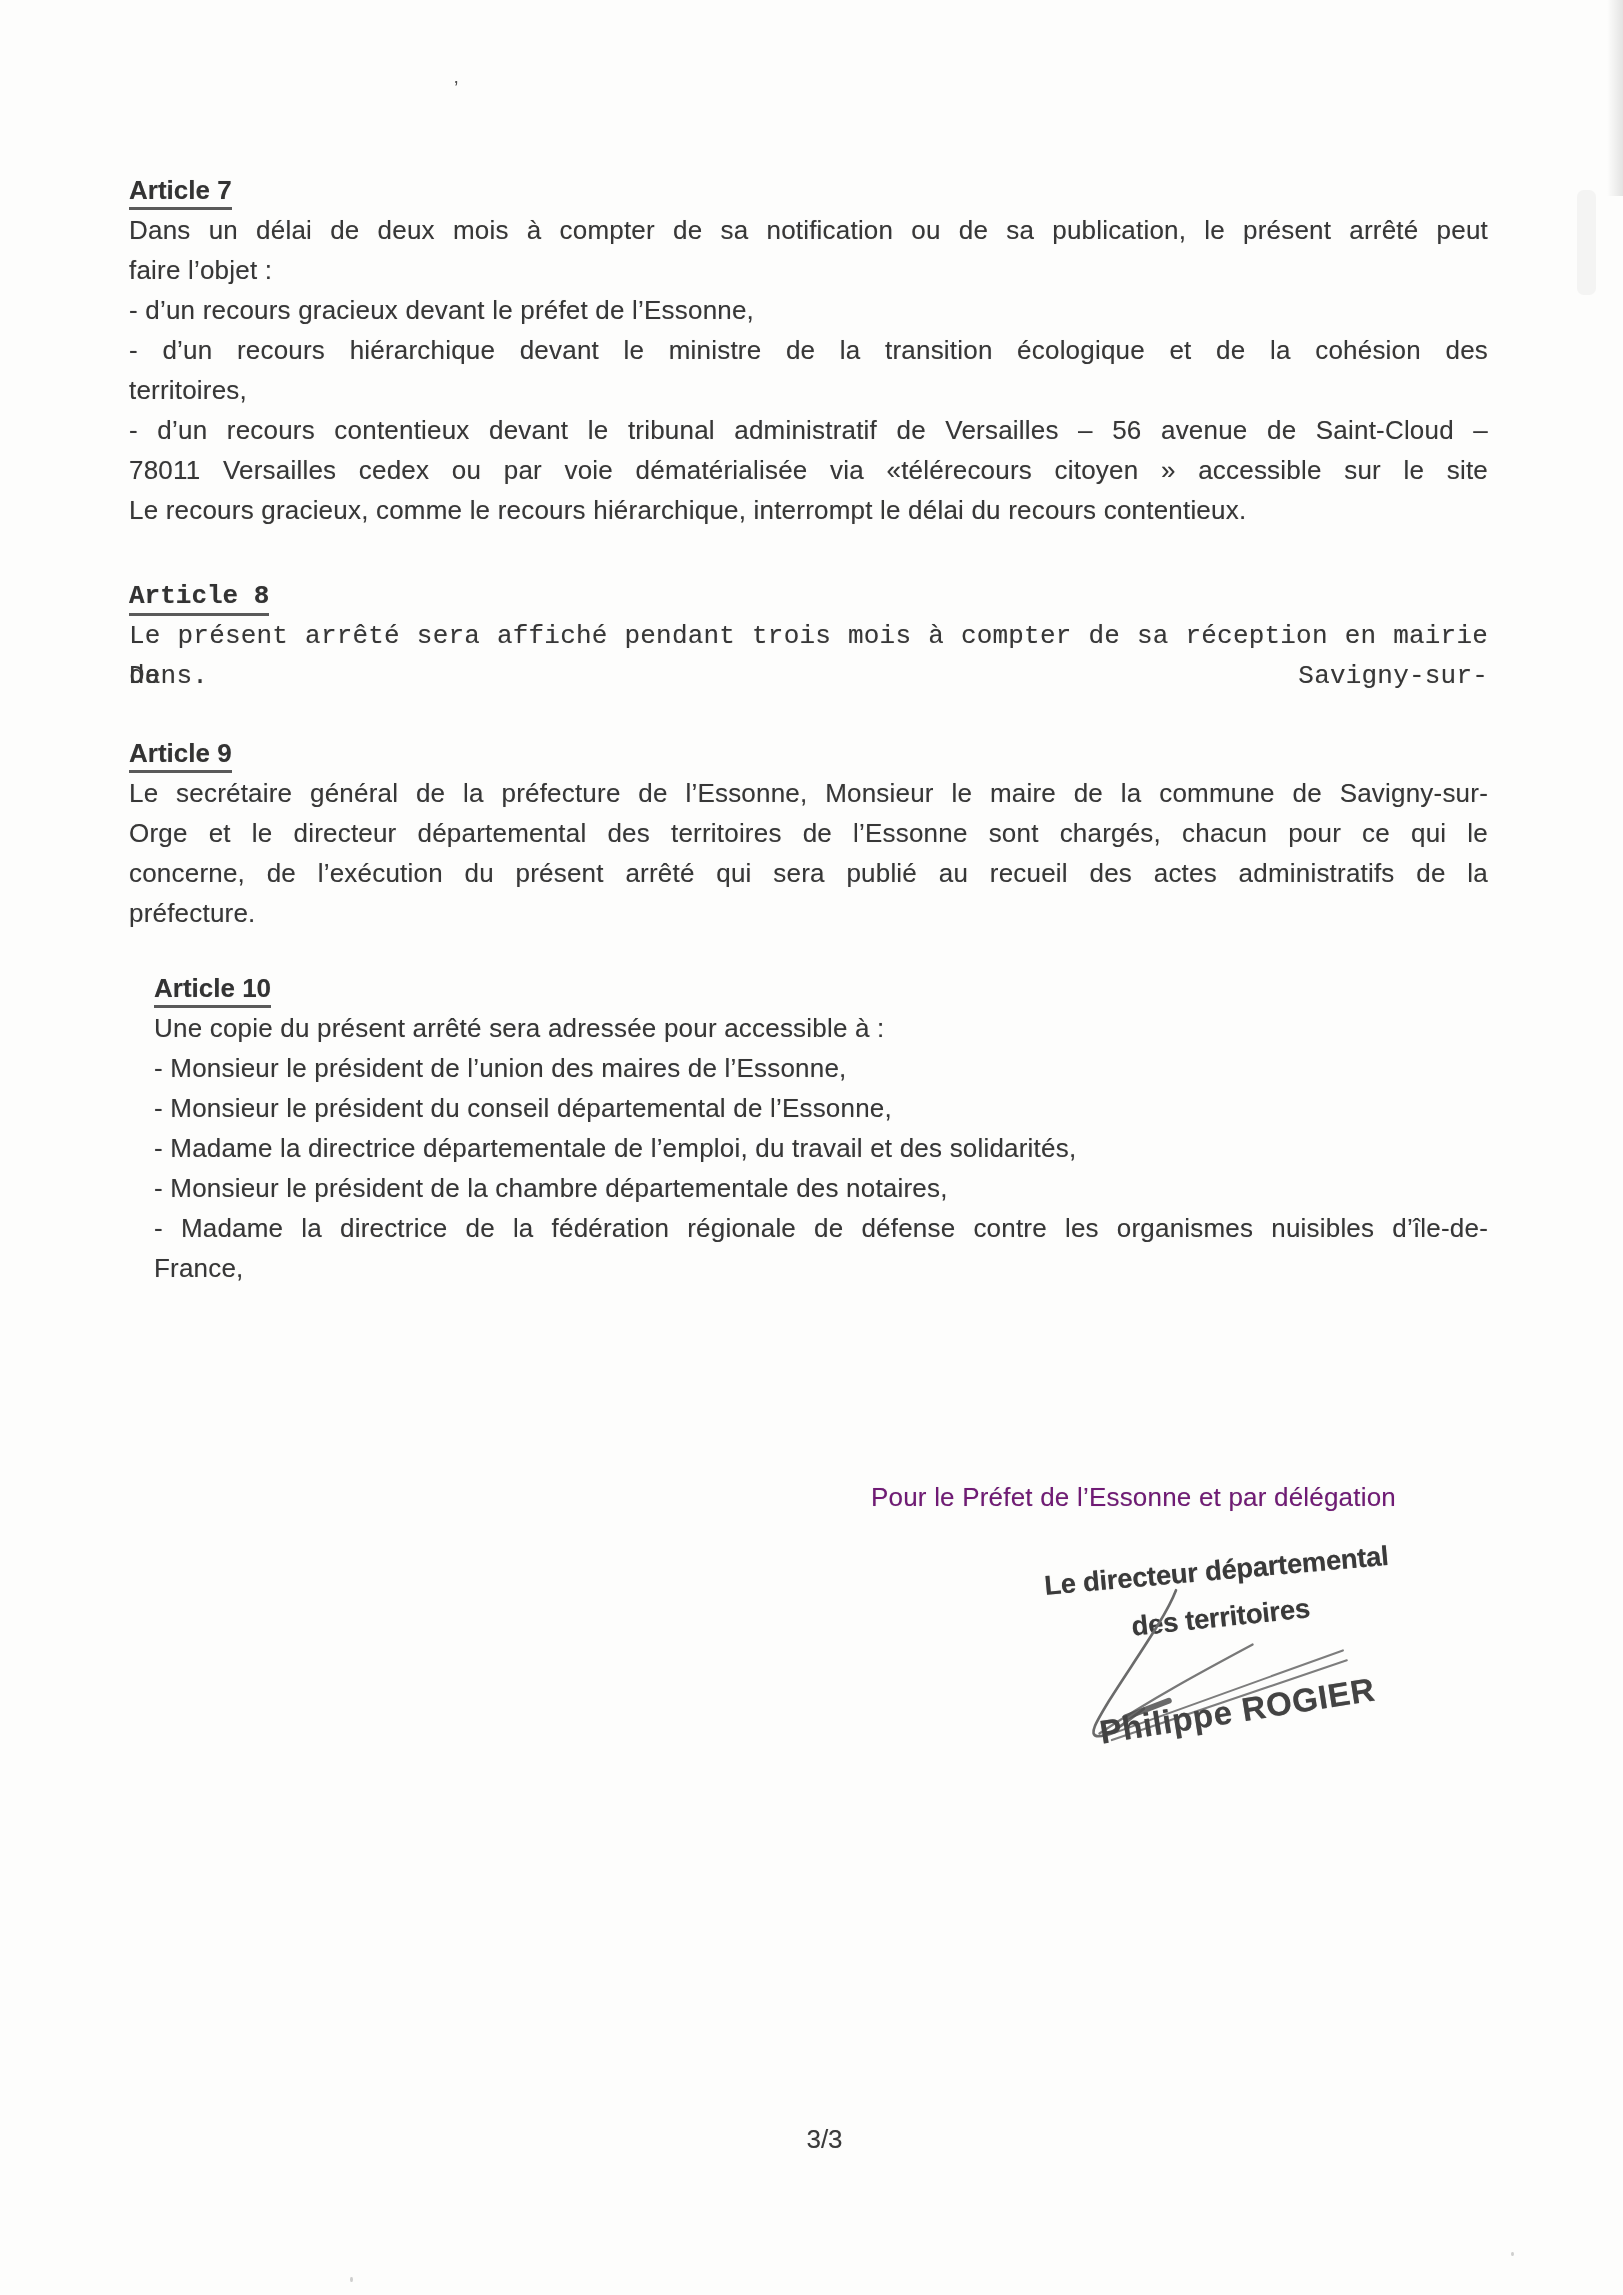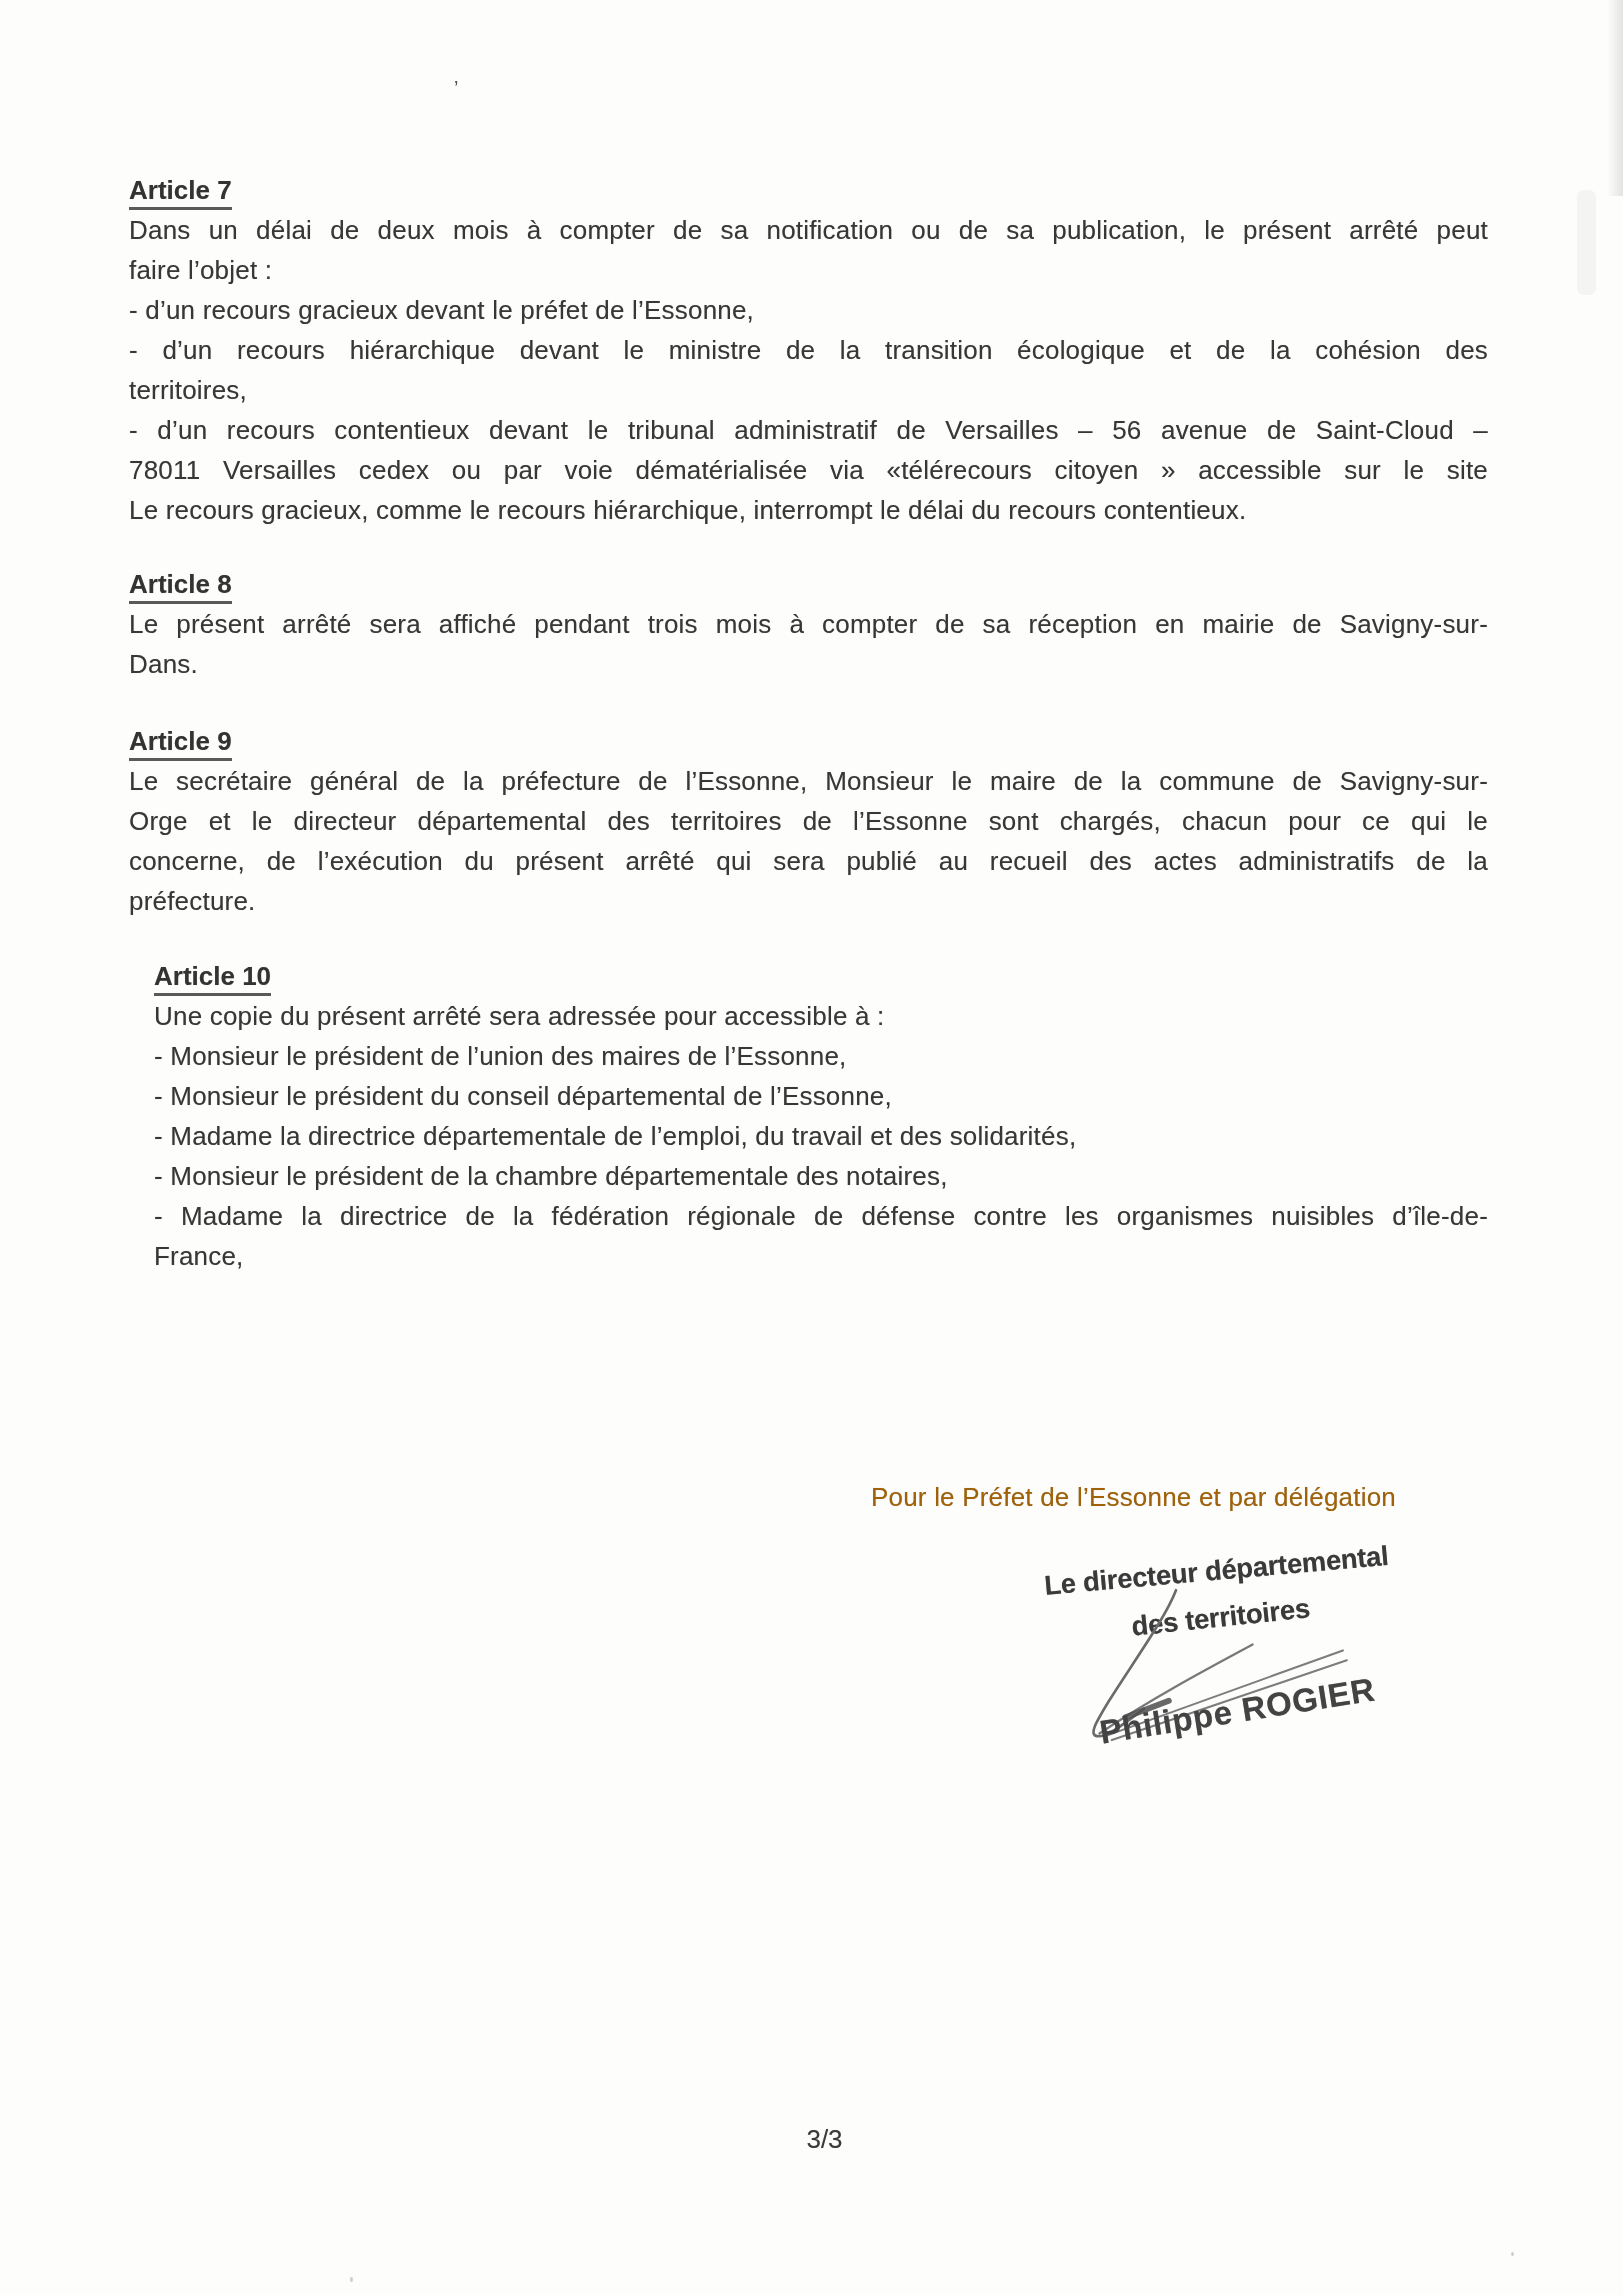--- a/index.html
+++ b/index.html
@@ -8,21 +8,21 @@
     width:1623px;height:2295px;
     background:#fdfdfc;
     font-family:"Liberation Sans", sans-serif;
     color:var(--ink,#373737);
     overflow:hidden;
   }
   .content{
     position:absolute;left:129px;top:170px;width:1359px;
   }
   .section{margin:0;padding:0;}
-  .sec-8{margin-top:34px;}
+  .sec-8{margin-top:46px;font-family:Liberation Mono, monospace;}
   .sec-9{margin-top:37px;}
   .sec-10{margin-top:35px;margin-left:25px;}
   .line{
     height:40px;line-height:40px;
     font-size:26px;
     color:var(--ink,#373737);
     letter-spacing:0.2px;
     text-shadow:0 0 0.7px rgba(55,55,55,0.35);
     white-space:normal;
   }
@@ -44,21 +44,21 @@
   }
   .doclink{
     color:var(--link,#4677b4);
     text-decoration:none;
     border-bottom:2.6px solid var(--link,#4677b4);
     padding-bottom:0.7px;
     cursor:pointer;
   }
   .sig-intro{
     position:absolute;left:871px;top:1477px;
-    font-size:26px;line-height:40px;color:#a16207;
+    font-size:26px;line-height:40px;color:#701a75;
     letter-spacing:0.2px;
     text-shadow:0 0 0.7px rgba(50,50,50,0.35);
   }
   .stamp1{
     position:absolute;left:1043px;top:1570px;
     font-size:27.5px;font-weight:700;color:var(--stamp,#3a3a3a);
     letter-spacing:-0.3px;
     transform:rotate(-5deg);transform-origin:left top;
     text-shadow:0 0 0.7px rgba(50,50,50,0.5);
   }

